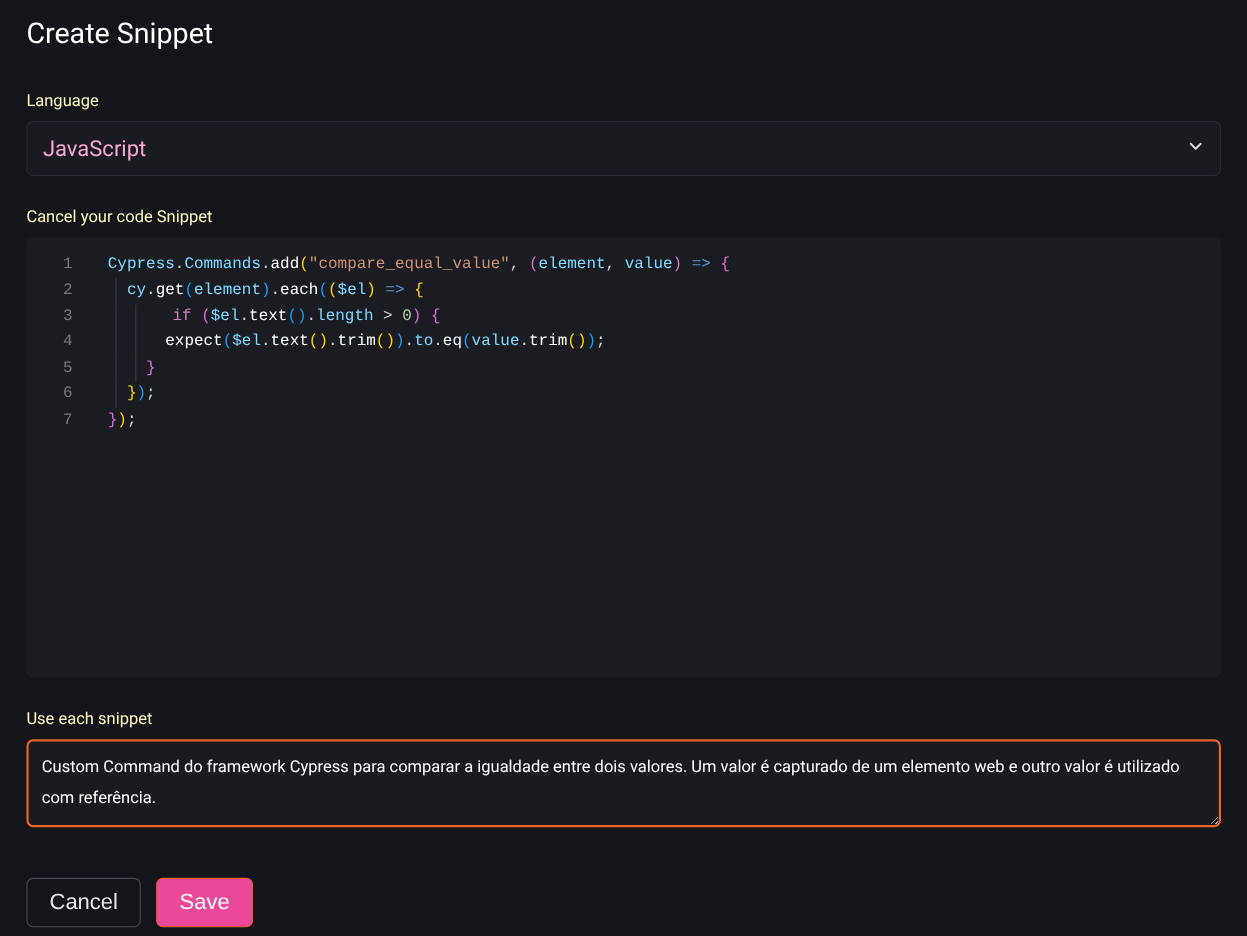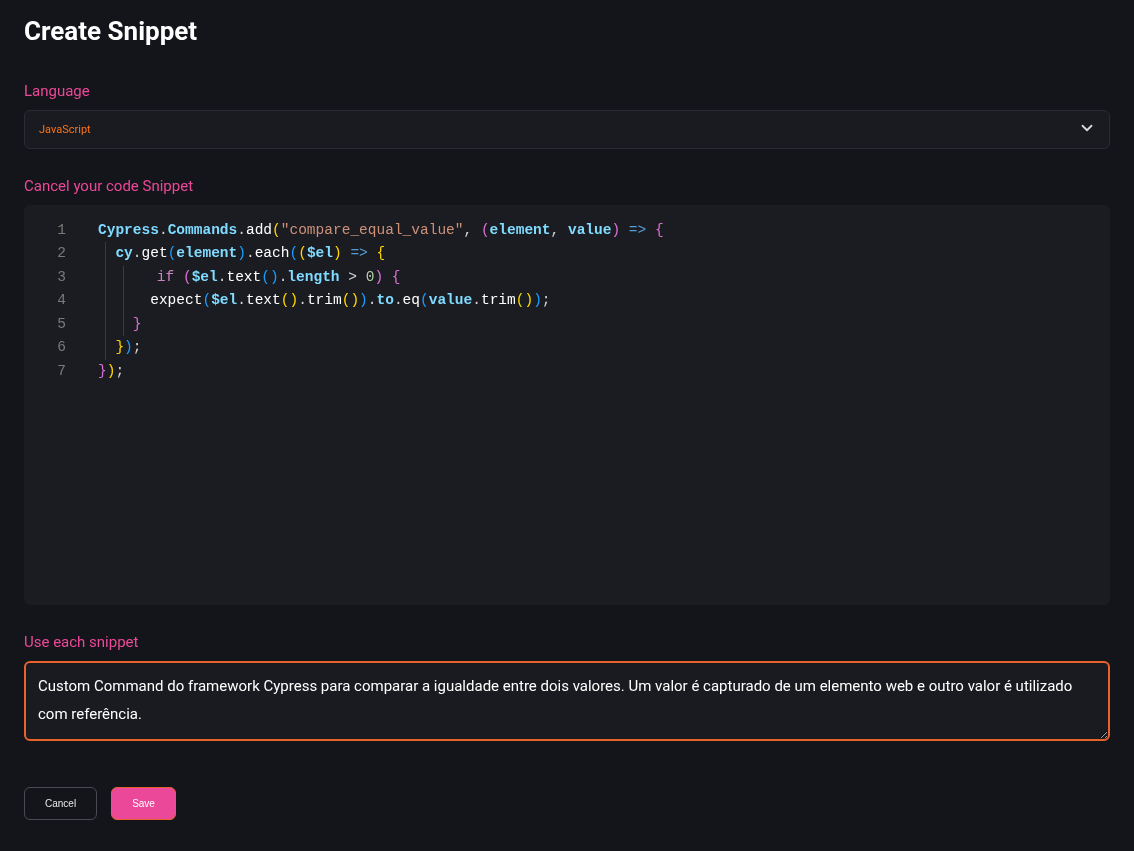--- a/index.html
+++ b/index.html
@@ -4,43 +4,43 @@
 <style>
   * { box-sizing: border-box; margin: 0; padding: 0; }
   body {
     background: #14151a;
     color: #e5e5e5;
     font-family: -apple-system, BlinkMacSystemFont, "Segoe UI", Roboto, sans-serif;
     padding: 16px 24px 32px;
   }
   .page-title {
     font-size: 26px;
-    font-weight: 700;
+    font-weight: 400;
     color: #ffffff;
     margin-bottom: 36px;
   }
   .field-label {
     font-size: 15px;
-    color: #ec4899;
+    color: #fef9c3;
     margin-bottom: 10px;
     display: block;
     margin-top: 16px;
   }
   .select-wrap {
     position: relative;
     width: 100%;
     margin-bottom: 28px;
   }
   .select {
     width: 100%;
     background: #1a1b21;
     border: 1px solid #2a2b33;
     border-radius: 6px;
-    color: #f97316;
-    font-size: 11px;
+    color: #f9a8d4;
+    font-size: 20px;
     padding: 12px 40px 12px 14px;
     appearance: none;
     cursor: pointer;
   }
   .select-chevron {
     position: absolute;
     right: 14px;
     top: 50%;
     transform: translateY(-50%);
     pointer-events: none;
@@ -77,21 +77,21 @@
   .indent-guide {
     position: absolute;
     left: 27px;
     top: 0;
     bottom: 0;
     width: 1px;
     background: #3a3b42;
   }
   .indent-guide.g2 { left: 45px; }
   .tk-default { color: #d4d4d4; }
-  .tk-ident { color: #7fdbff; font-weight: bold; }
+  .tk-ident { color: #7fdbff; }
   .tk-method { color: #ffffff; }
   .tk-string { color: #ce9178; }
   .tk-keyword { color: #c586c0; margin-left: 24px; }
   .tk-num { color: #b5cea8; }
   .tk-punc { color: #d4d4d4; }
   .tk-arrow { color: #569cd6; }
   .tk-brace { color: #ffd700; }
   .tk-brace2 { color: #da70d6; }
   .tk-brace3 { color: #179fff; }
 
@@ -107,21 +107,21 @@
     resize: vertical;
     font-family: inherit;
     min-height: 78px;
   }
   .actions {
     margin-top: 42px;
     display: flex;
     gap: 14px;
   }
   .btn {
-    font-size: 10px;
+    font-size: 20px;
     padding: 10px 20px;
     border-radius: 6px;
     cursor: pointer;
     border: 1px solid transparent;
     text-align: right;
   }
   .btn-secondary {
     background: transparent;
     color: #e8e8e8;
     border-color: #4a4b52;

